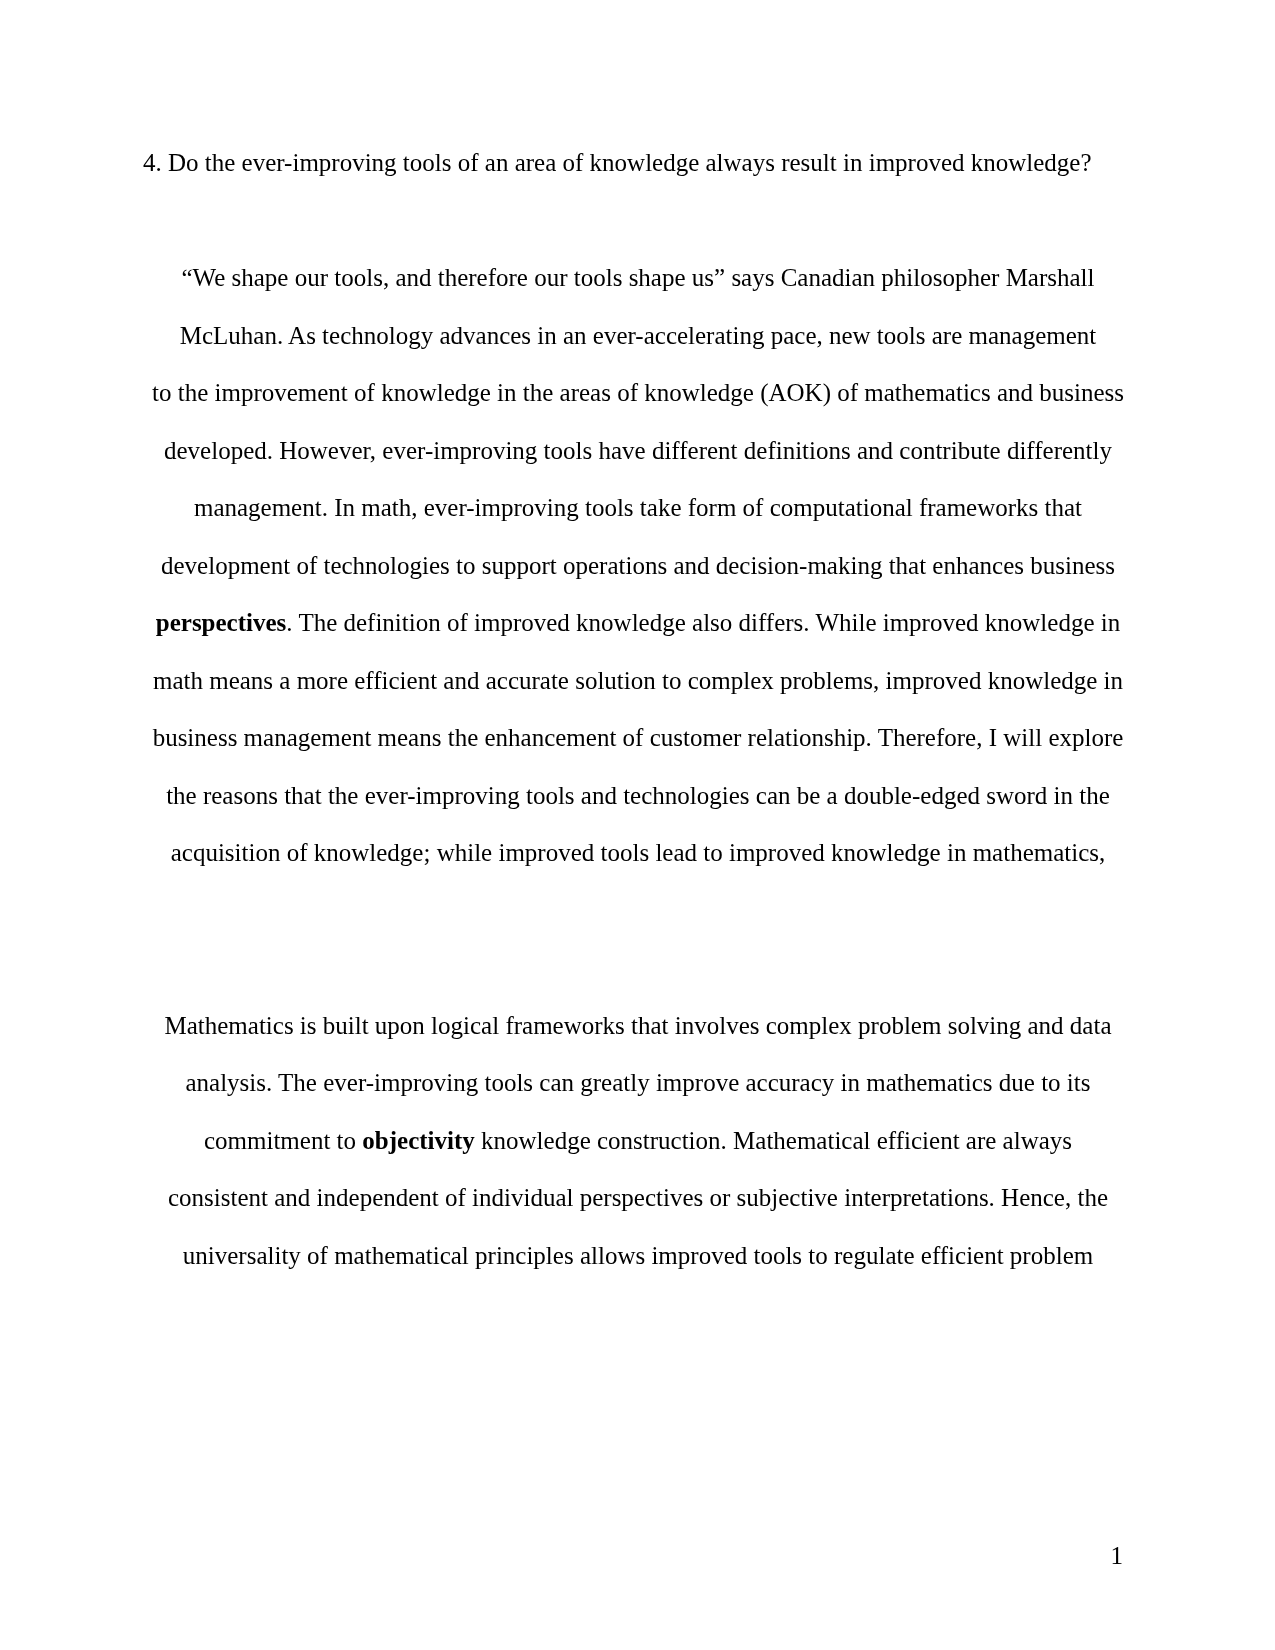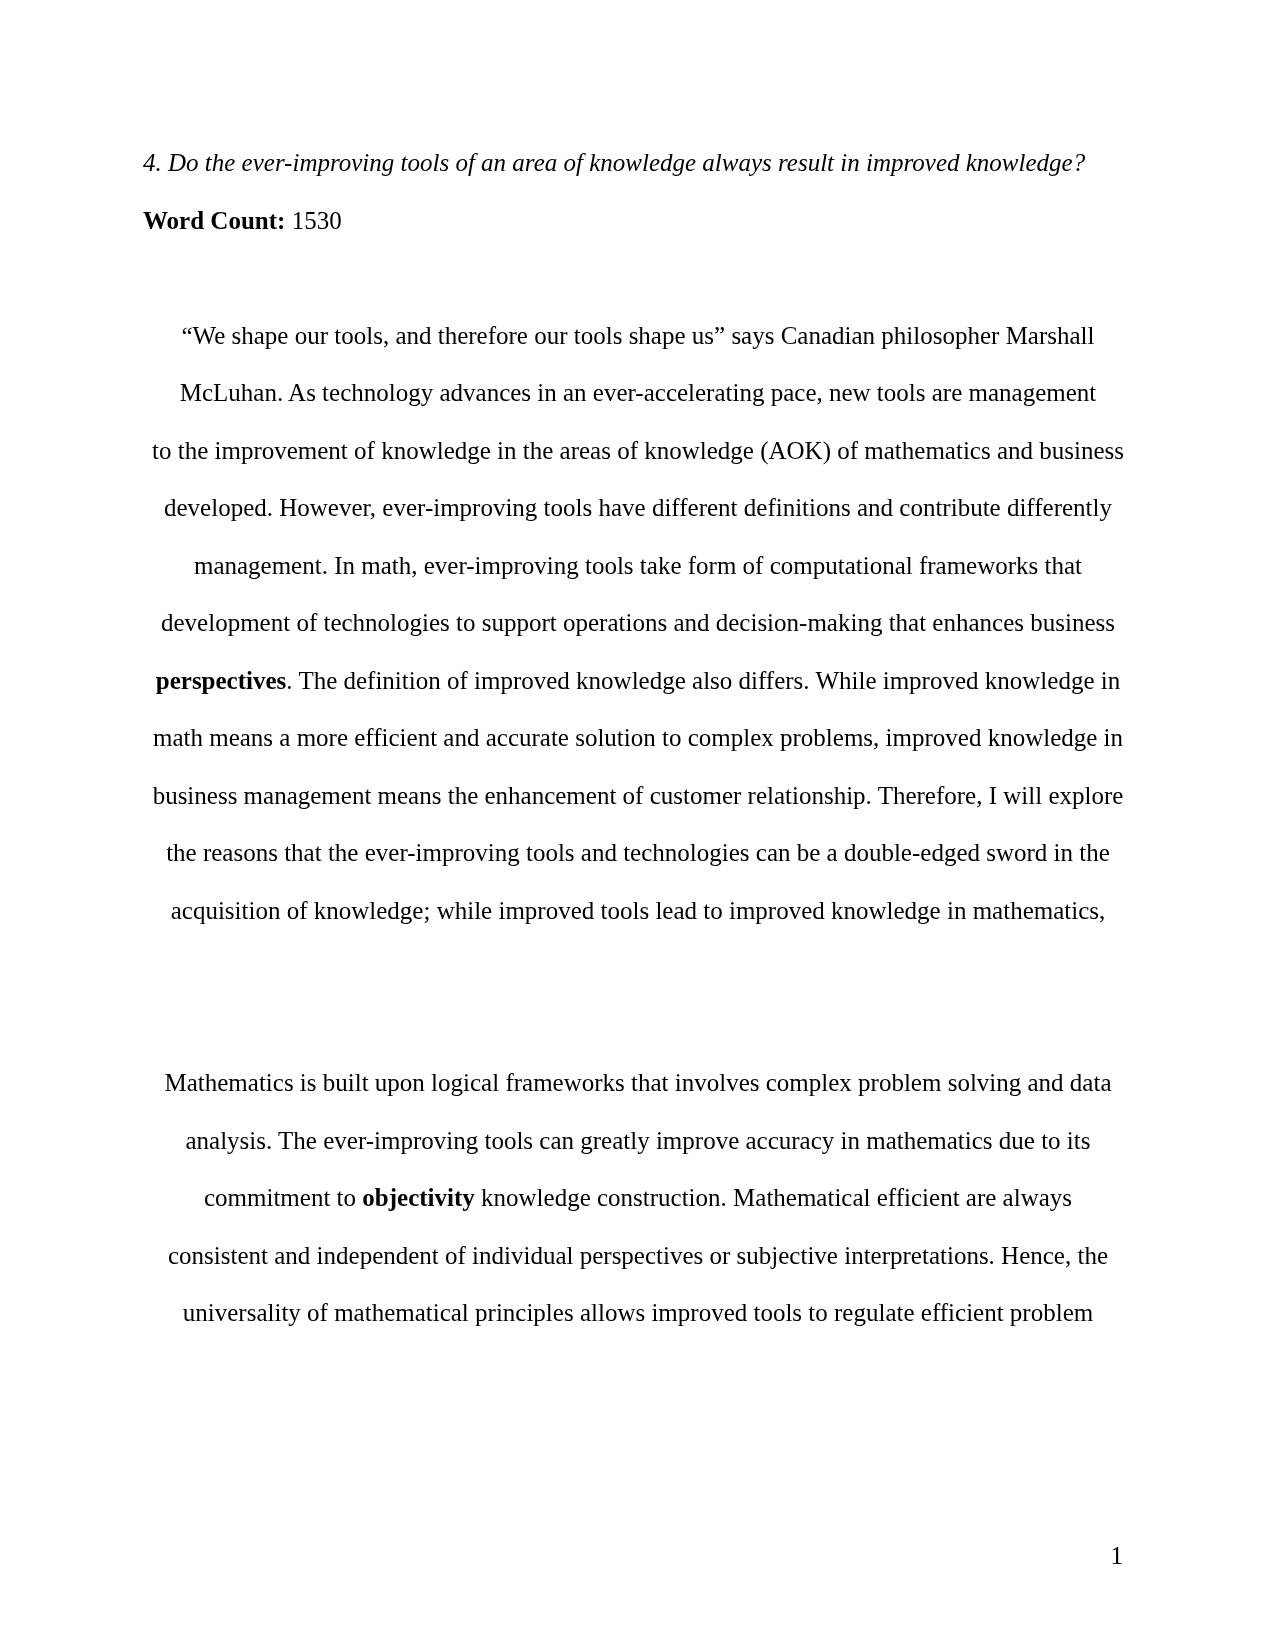--- a/index.html
+++ b/index.html
@@ -18,21 +18,20 @@
     overflow: hidden;
   }
   .content {
     position: absolute;
     top: 134px;
     left: 143px;
     width: 990px;
     line-height: 57.5px;
   }
   .essay-title {
-    font-style: italic;
     white-space: nowrap;
   }
   .word-count-line {
     white-space: nowrap;
   }
   .bold {
     font-weight: bold;
   }
   .spacer-1 { height: 57.5px; }
   .spacer-2 { height: 115px; }
@@ -50,23 +49,20 @@
   }
 </style>
 </head>
 <body>
 
 <div class="page">
   <div class="content">
 
     <div class="essay-title">4. Do the ever-improving tools of an area of knowledge always result in improved knowledge?</div>
 
-    <div class="word-count-line">
-      <span class="bold">Word Count:</span><span> 1530</span>
-    </div>
 
     <div class="spacer-1"></div>
 
     <div id="paragraphs">
         <div class="paragraph">
           <div class="line"><span>“We shape our tools, and therefore our tools shape us” says Canadian philosopher Marshall</span></div>
           <div class="line"><span>McLuhan. As technology advances in an ever-accelerating pace, new tools are management</span></div>
           <div class="line"><span>to the improvement of knowledge in the areas of knowledge (AOK) of mathematics and business</span></div>
           <div class="line"><span>developed. However, ever-improving tools have different definitions and contribute differently</span></div>
           <div class="line"><span>management. In math, ever-improving tools take form of computational frameworks that</span></div>

